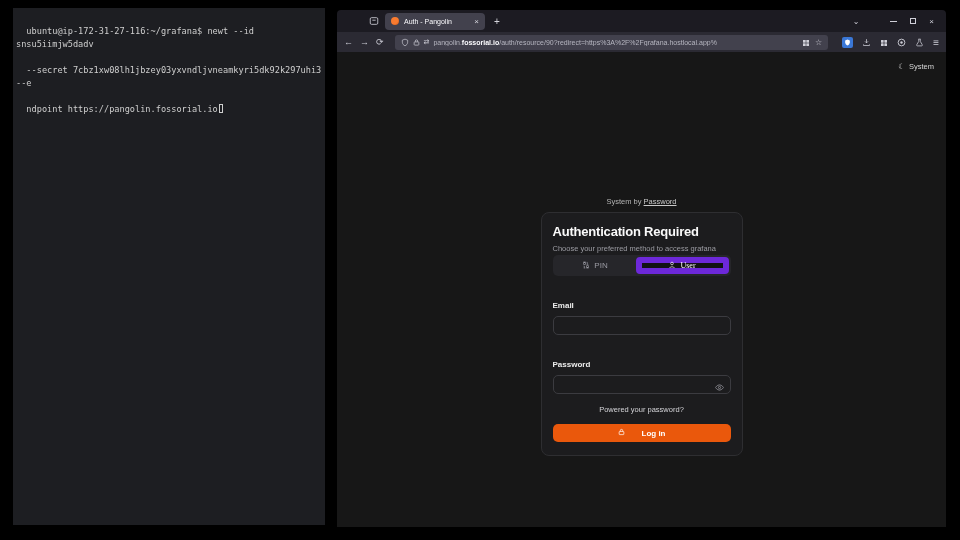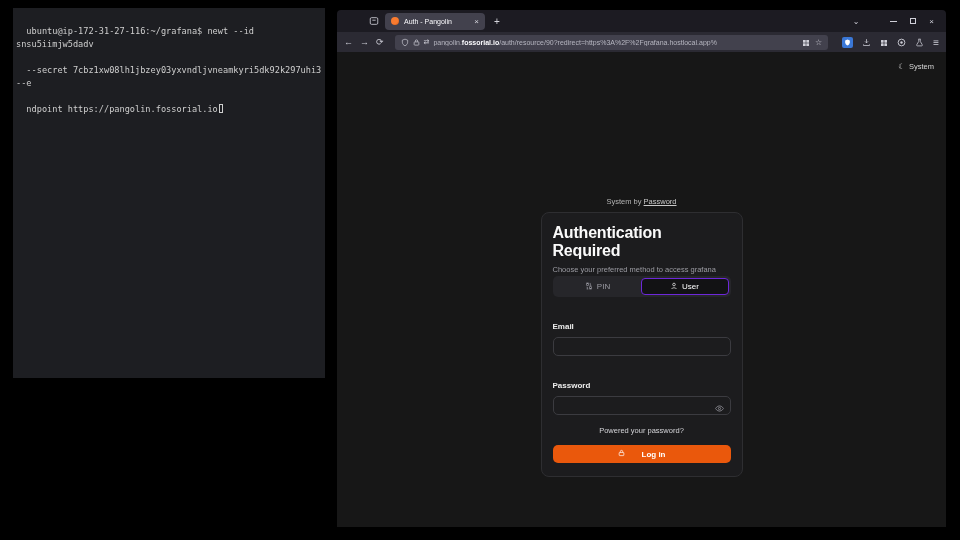--- a/index.html
+++ b/index.html
@@ -1,21 +1,21 @@
 <!DOCTYPE html>
 <html><head>
 <meta charset="utf-8">
 <style>
   * { margin:0; padding:0; box-sizing:border-box; }
   html,body { width:960px; height:540px; background:#000; overflow:hidden;
     font-family:"Liberation Sans", sans-serif; }
 
   
   .terminal {
-    position:absolute; left:13px; top:8px; width:312px; height:370px;
+    position:absolute; left:13px; top:8px; width:312px; height:517px;
     background:#1d1e22; padding:4px 3px;
     font-family:"DejaVu Sans Mono", monospace;
     font-size:8.6px; line-height:13px; color:#cfcfcf; white-space:pre-wrap;
   }
   .term-cursor {
     display:inline-block; width:4px; height:9px; margin-left:1px;
     border:1px solid #cfcfcf; vertical-align:-1px;
   }
 
   
@@ -58,28 +58,28 @@
     flex-direction:column; align-items:center; }
   .theme-toggle { position:absolute; top:10px; right:12px; display:flex;
     align-items:center; gap:4px; color:#d6d6d6; font-size:7.5px; }
   .powered { margin-top:145px; font-size:7.5px; color:#b4b4b4; }
   .powered a { color:#c9c9c9; text-decoration:underline; }
 
   .card {
     margin-top:6px; width:202px; background:#1c1c1e; border:1px solid #2e2e31;
     border-radius:8px; padding:11px 11px 13px;
   }
-  .card-title { font-size:16px; font-weight:bold; color:#fafafa; letter-spacing:-0.2px; }
+  .card-title { font-size:13px; font-weight:bold; color:#fafafa; letter-spacing:-0.2px; }
   .card-sub { margin-top:5px; font-size:7.5px; color:#9c9ca3; }
 
   .seg { margin-top:2px; height:21px; background:#26262a; border-radius:5px;
     padding:2px; display:flex; }
   .seg-item { flex:1; display:flex; align-items:center; justify-content:center;
     gap:4px; font-size:8px; color:#9a9aa2; border-radius:4px; }
-  .seg-item.active { background:#121214; border:1px solid #6d28d9; color:#fff; }
+  .seg-item.active { background:#121214; border:6px solid #6d28d9; color:#fff;font-family:Liberation Serif, serif; }
 
   .field-label { margin-top:25px; font-size:8px; font-weight:bold; color:#ececec; }
   .field-wrap { position:relative; margin-top:4px; }
   .field {
     width:100%; height:19px; background:transparent; border:1px solid #3b3b40;
     border-radius:5px; color:#e5e5e5; font-size:8px; padding:0 6px; outline:none;
   }
   .eye { position:absolute; right:7px; top:5px; }
 
   .forgot { margin-top:11px; text-align:center; font-size:7.5px; color:#d4d4d8; }

